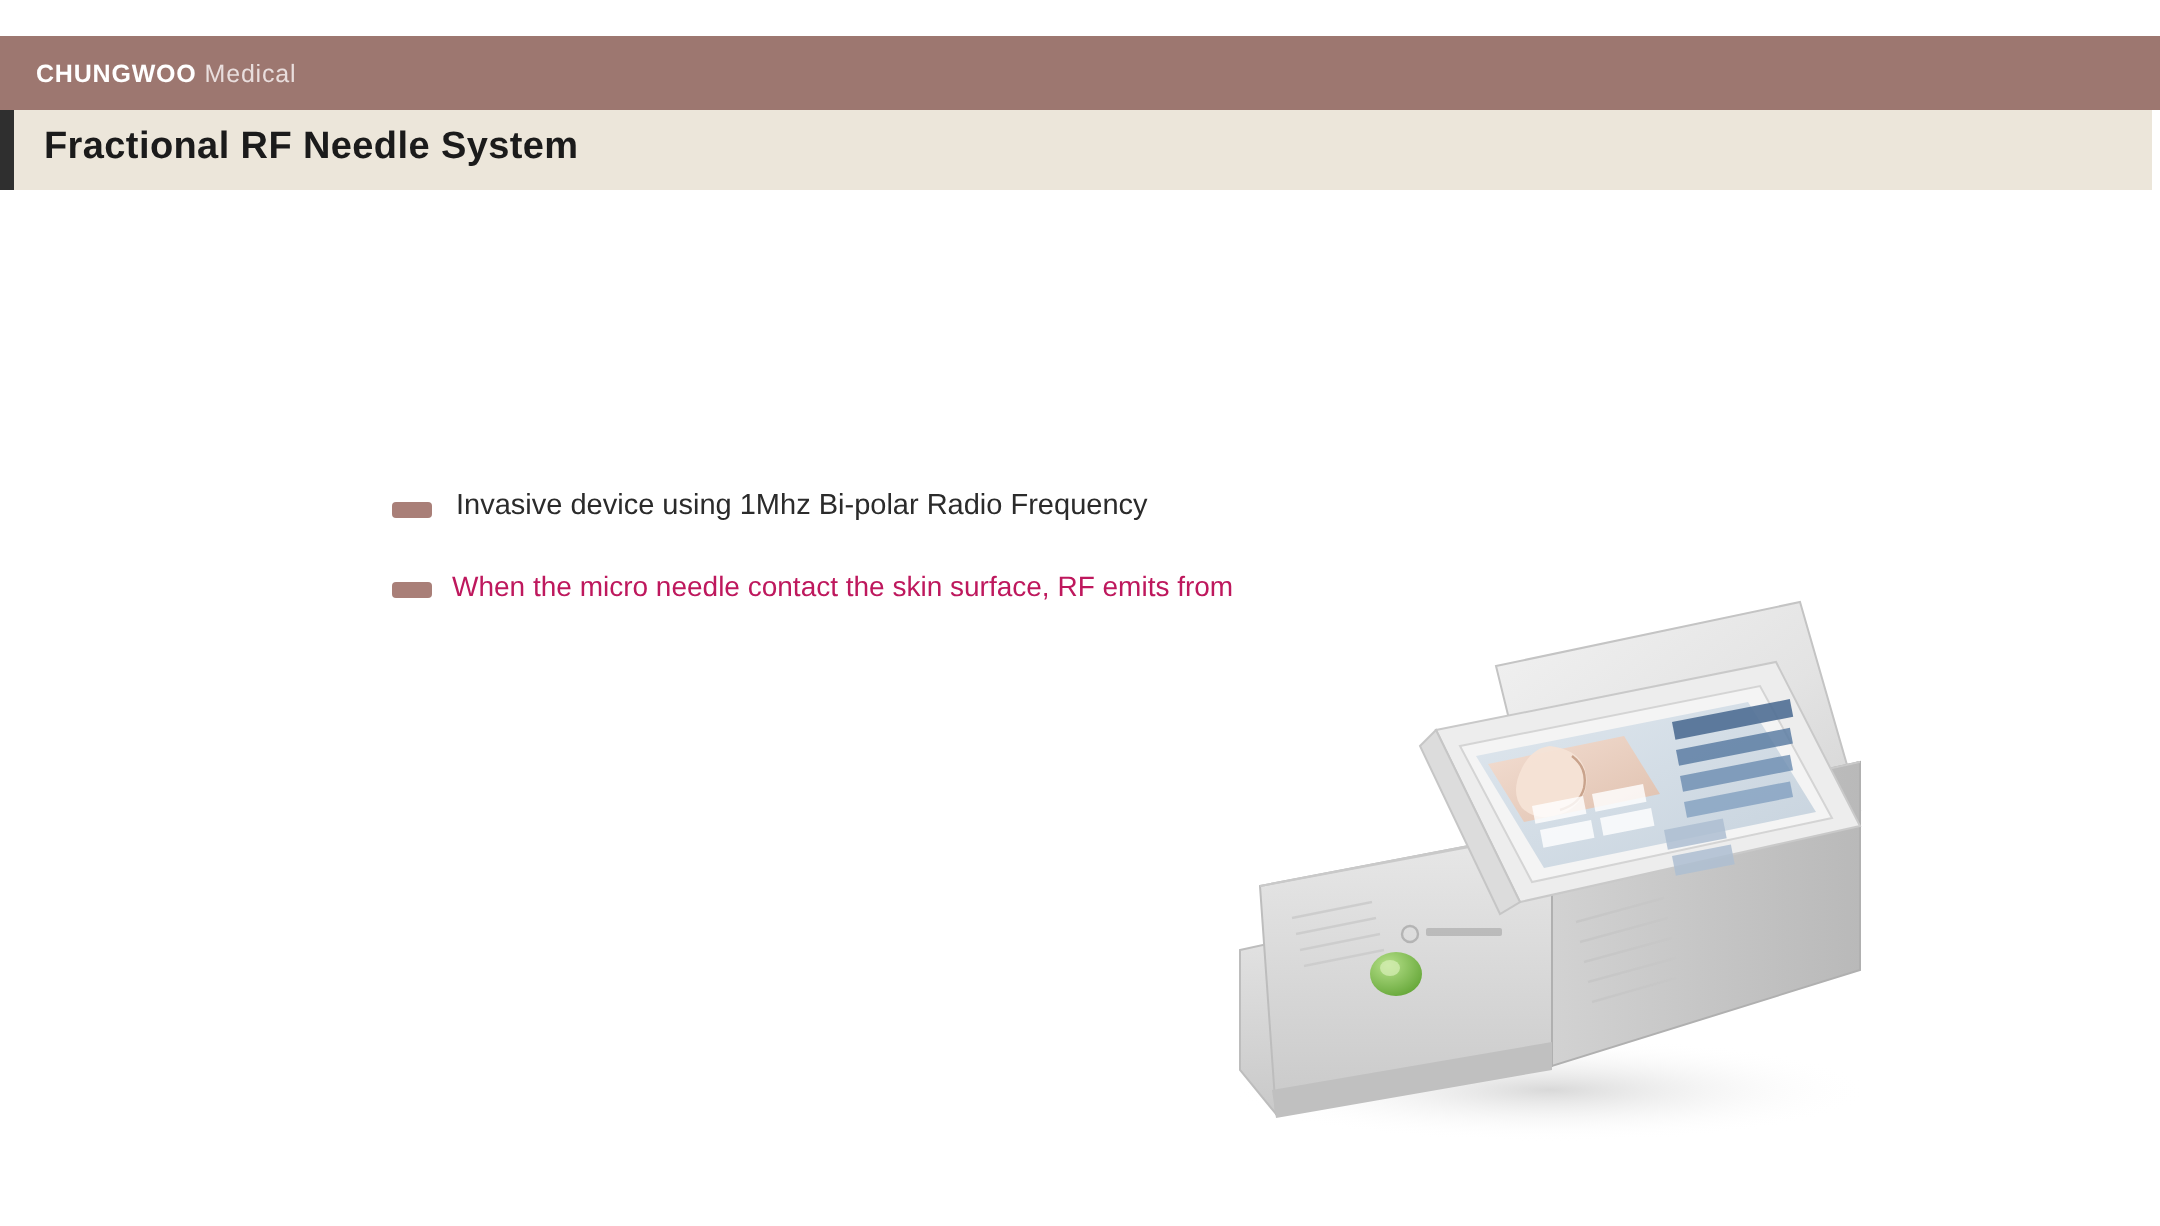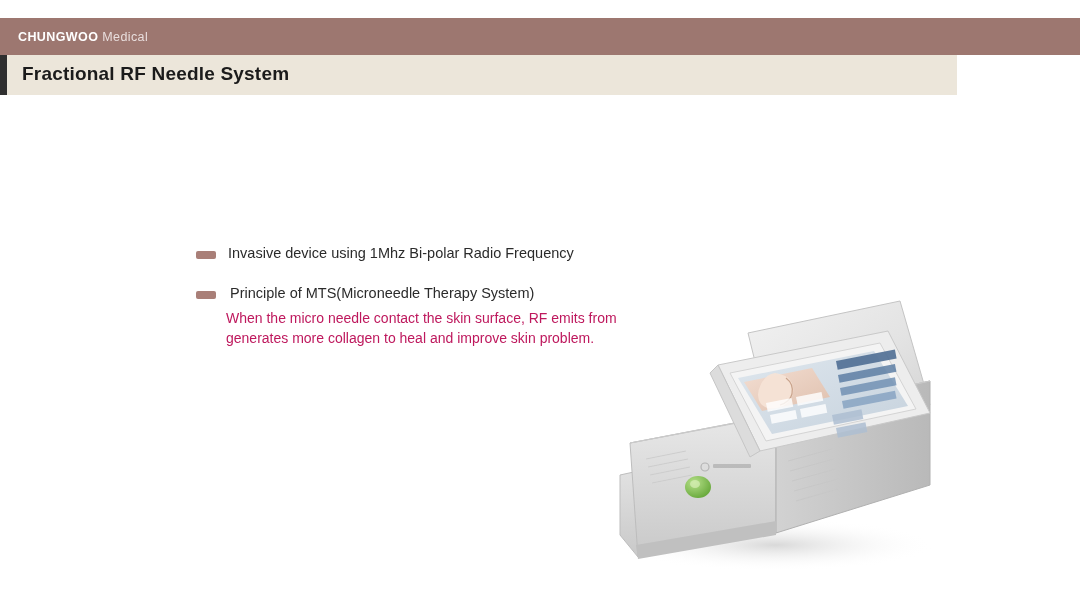--- a/index.html
+++ b/index.html
@@ -44,24 +44,23 @@
     font-weight: 400;
     color: #e9dedd;
     margin-left: 4px;
     font-size: 12.5px;
   }
 
   
   .titleband {
     position: absolute;
     left: 0; top: 37px;
-    width: 909px;
+    width: 1076px;
     height: 40px;
     background: #ece6da;
-    padding-left: 48px;
   }
   .titleband .accent {
     position: absolute;
     left: 0; top: 0;
     width: 7px;
     height: 40px;
     background: #2f2f2f;
   }
   .titleband .title {
     position: absolute;
@@ -163,24 +162,22 @@
 
     <div class="bullets">
 
       <div class="bullet-row">
         <span class="dash"></span>
         <div class="bullet-text">Invasive device using 1Mhz Bi-polar Radio Frequency</div>
       </div>
 
       <div class="bullet-row second">
         <span class="dash"></span>
-        <div class="bullet-text">Principle of MTS(Microneedle Therapy System)</div>
         <div class="body-para">
           <span class="line">When the micro needle contact the skin surface, RF emits from</span>
-          <span class="line">generates more collagen to heal and improve skin problem.</span>
         </div>
       </div>
 
     </div>
 
     <div class="device">
       <svg width="340" height="330" viewBox="0 0 340 330" xmlns="http://www.w3.org/2000/svg">
         <defs>
           <linearGradient id="bodyTop" x1="0" y1="0" x2="1" y2="1">
             <stop offset="0%" stop-color="#f2f2f2"></stop>

